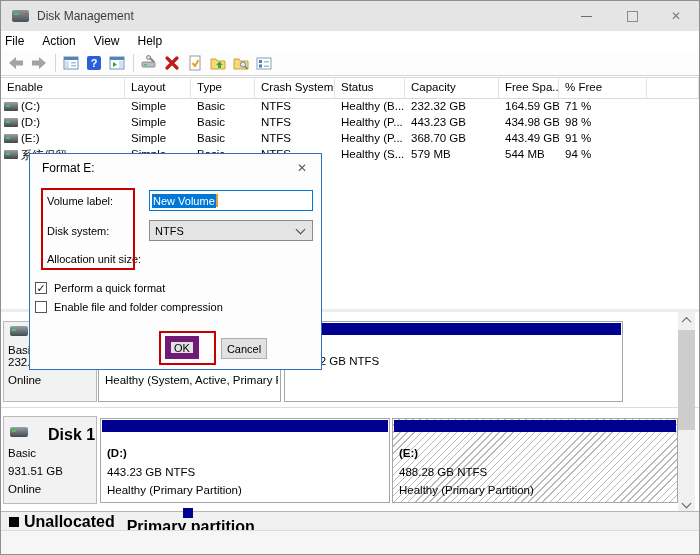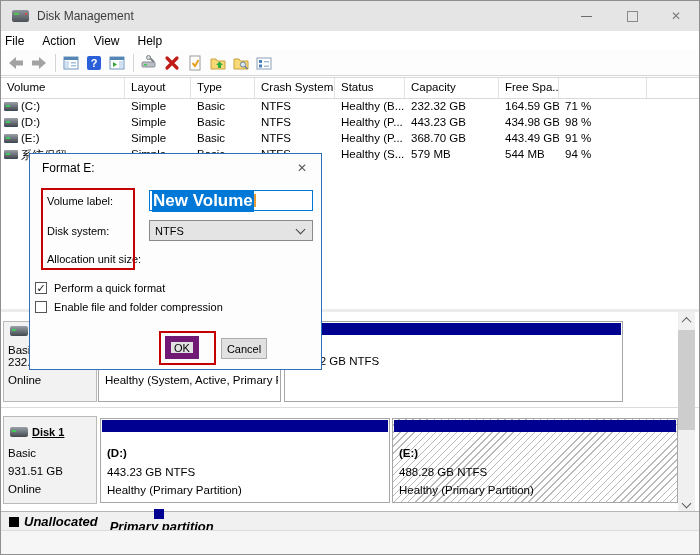--- a/index.html
+++ b/index.html
@@ -39,53 +39,53 @@
   .volcell{position:relative;padding-left:20px !important;}
   .drive-ico{position:absolute;left:3px;top:3px;width:14px;height:9px;border-radius:1px;
              background:linear-gradient(#9aa1a8,#3f454b);}
   .drive-ico::after{content:"";position:absolute;left:2px;top:3px;width:4px;height:2px;background:#3ecb5a;}
 
   
   .graphpane{position:absolute;left:0;top:308px;right:0;height:202px;background:#fff;border-top:3px solid #ececec;}
   .diskpanel{position:absolute;background:#f2f2f2;border:1px solid #b9b9b9;box-sizing:border-box;}
   .dp-ico{position:absolute;left:6px;top:4px;width:18px;height:10px;border-radius:2px;background:linear-gradient(#9aa1a8,#42484e);}
   .dp-ico::after{content:"";position:absolute;left:2px;top:3px;width:4px;height:2px;background:#3ecb5a;}
-  .dp-name{position:absolute;left:28px;top:3px;font-weight:bold;font-size:11px;text-decoration:underline;}
+  .dp-name{position:absolute;left:44px;top:3px;font-weight:bold;font-size:16px;}
   .dp-line{position:absolute;left:4px;font-size:11.5px;white-space:nowrap;}
   .part{position:absolute;background:#fff;border:1px solid #a6a6a6;box-sizing:border-box;}
   .part .bar{position:absolute;left:1px;right:1px;top:1px;height:12px;background:#000090;}
   .part .pname{position:absolute;left:6px;font-weight:bold;font-size:11.5px;white-space:nowrap;}
   .part .pline{position:absolute;left:6px;font-size:11.5px;white-space:nowrap;}
   .part.hatched{background:repeating-linear-gradient(135deg,#ffffff 0 4px,#b8b8b8 4px 5px);}
   .disksep{position:absolute;left:0;right:0;height:1px;background:#dcdcdc;}
 
   
   .vscroll{position:absolute;right:4px;top:311px;width:17px;height:199px;background:#f0f0f0;}
   .sbtn{position:absolute;left:0;width:17px;height:16px;display:flex;align-items:center;justify-content:center;}
   .chev-up{width:6px;height:6px;border-left:1px solid #5a5a5a;border-top:1px solid #5a5a5a;transform:rotate(45deg) translate(1px,1px);}
   .chev-dn{width:6px;height:6px;border-left:1px solid #5a5a5a;border-top:1px solid #5a5a5a;transform:rotate(225deg);}
   .sthumb{position:absolute;left:0;top:18px;width:17px;height:100px;background:#cdcdcd;}
 
   
   .legend{position:absolute;left:0;top:510px;right:0;height:19px;background:#f0f0f0;border-top:1px solid #b5b5b5;
           display:flex;align-items:center;}
   .sw{width:10px;height:10px;margin-right:5px;}
-  .leg-item{display:flex;align-items:center;font-size:13px;font-weight:bold;font-style:italic;}
+  .leg-item{display:flex;align-items:center;font-size:16px;font-weight:bold;}
   .statusstrip{position:absolute;left:0;top:529px;right:0;bottom:0;background:#f6f6f6;border-top:1px solid #dcdcdc;}
 
   
   .dialog{position:absolute;left:28px;top:152px;width:293px;height:217px;background:#fdfdfd;
           border:1px solid #2d6fbd;box-sizing:border-box;z-index:10;}
   .dlg-title{position:absolute;left:12px;top:7px;font-size:12px;}
   .dlg-close{position:absolute;right:10px;top:5px;width:18px;height:18px;display:flex;align-items:center;justify-content:center;
              font-size:12px;color:#5a5a5a;}
   .dlg-label{position:absolute;left:17px;font-size:11px;white-space:nowrap;}
   .dlg-input{position:absolute;left:119px;top:36px;width:164px;height:21px;background:#fff;border:1px solid #0078d7;
              box-sizing:border-box;display:flex;align-items:center;padding-left:2px;}
-  .sel-text{background:#0078d7;color:#fff;font-size:17px;padding:1px 1px;font-weight:bold;}
+  .sel-text{background:#0078d7;color:#fff;font-size:11px;padding:1px 1px;}
   .caret{display:inline-block;width:2px;height:13px;background:#e39b3b;vertical-align:middle;}
   .combo{position:absolute;left:119px;width:164px;height:21px;background:#e4e4e4;border:1px solid #8a8a8a;
          box-sizing:border-box;display:flex;align-items:center;padding-left:5px;font-size:11px;}
   .combo .cv{flex:1;}
   .combo-chev{width:6px;height:6px;border-right:1px solid #444;border-bottom:1px solid #444;transform:rotate(45deg);margin-right:8px;margin-top:-3px;}
   .cbrow{position:absolute;left:5px;display:flex;align-items:center;}
   .cbox{width:12px;height:12px;background:#fff;border:1px solid #555;box-sizing:border-box;margin-right:7px;
         display:flex;align-items:center;justify-content:center;font-size:11px;line-height:1;color:#111;}
   .cb-label{font-size:11px;white-space:nowrap;}
   .btn{position:absolute;display:flex;align-items:center;justify-content:center;font-size:11px;background:#e1e1e1;box-sizing:border-box;}
@@ -195,27 +195,28 @@
           <rect x="4" y="6" width="3" height="3" fill="#4a7fc1"></rect>
           <rect x="9" y="7" width="5" height="1.4" fill="#9fb7cf"></rect>
           <rect x="4" y="10.5" width="3" height="3" fill="#4a7fc1"></rect>
           <rect x="9" y="11.5" width="5" height="1.4" fill="#9fb7cf"></rect>
         </svg>
     </span>
   </div>
 
   <div class="listpane">
     <div class="lheader lgrid">
-      <span class="hc">Volume</span>
+      <span class="hc">Enable</span>
       <span class="hc">Layout</span>
       <span class="hc">Type</span>
       <span class="hc">Crash System</span>
       <span class="hc">Status</span>
       <span class="hc">Capacity</span>
       <span class="hc">Free Spa...</span>
+      <span class="hc">% Free</span>
       <span class="hc"></span>
     </div>
 
     <div class="lrow lgrid" style="top:23px;">
       <span class="c volcell"><span class="drive-ico"></span><span>(C:)</span></span>
       <span class="c">Simple</span>
       <span class="c">Basic</span>
       <span class="c">NTFS</span>
       <span class="c">Healthy (B...</span>
       <span class="c">232.32 GB</span>

